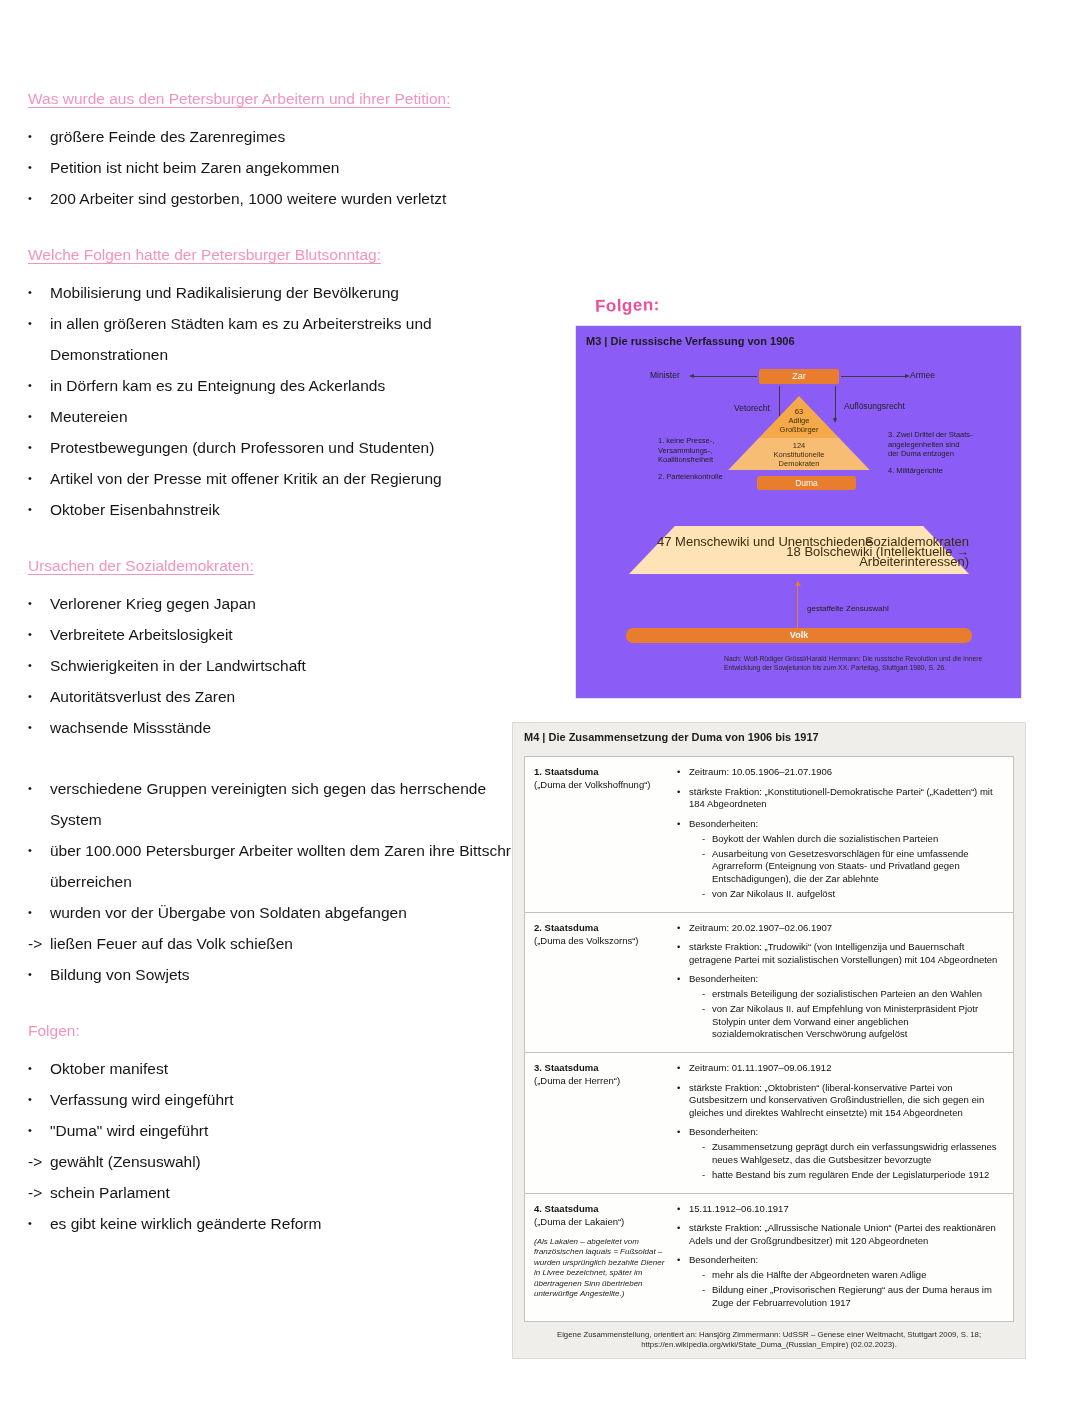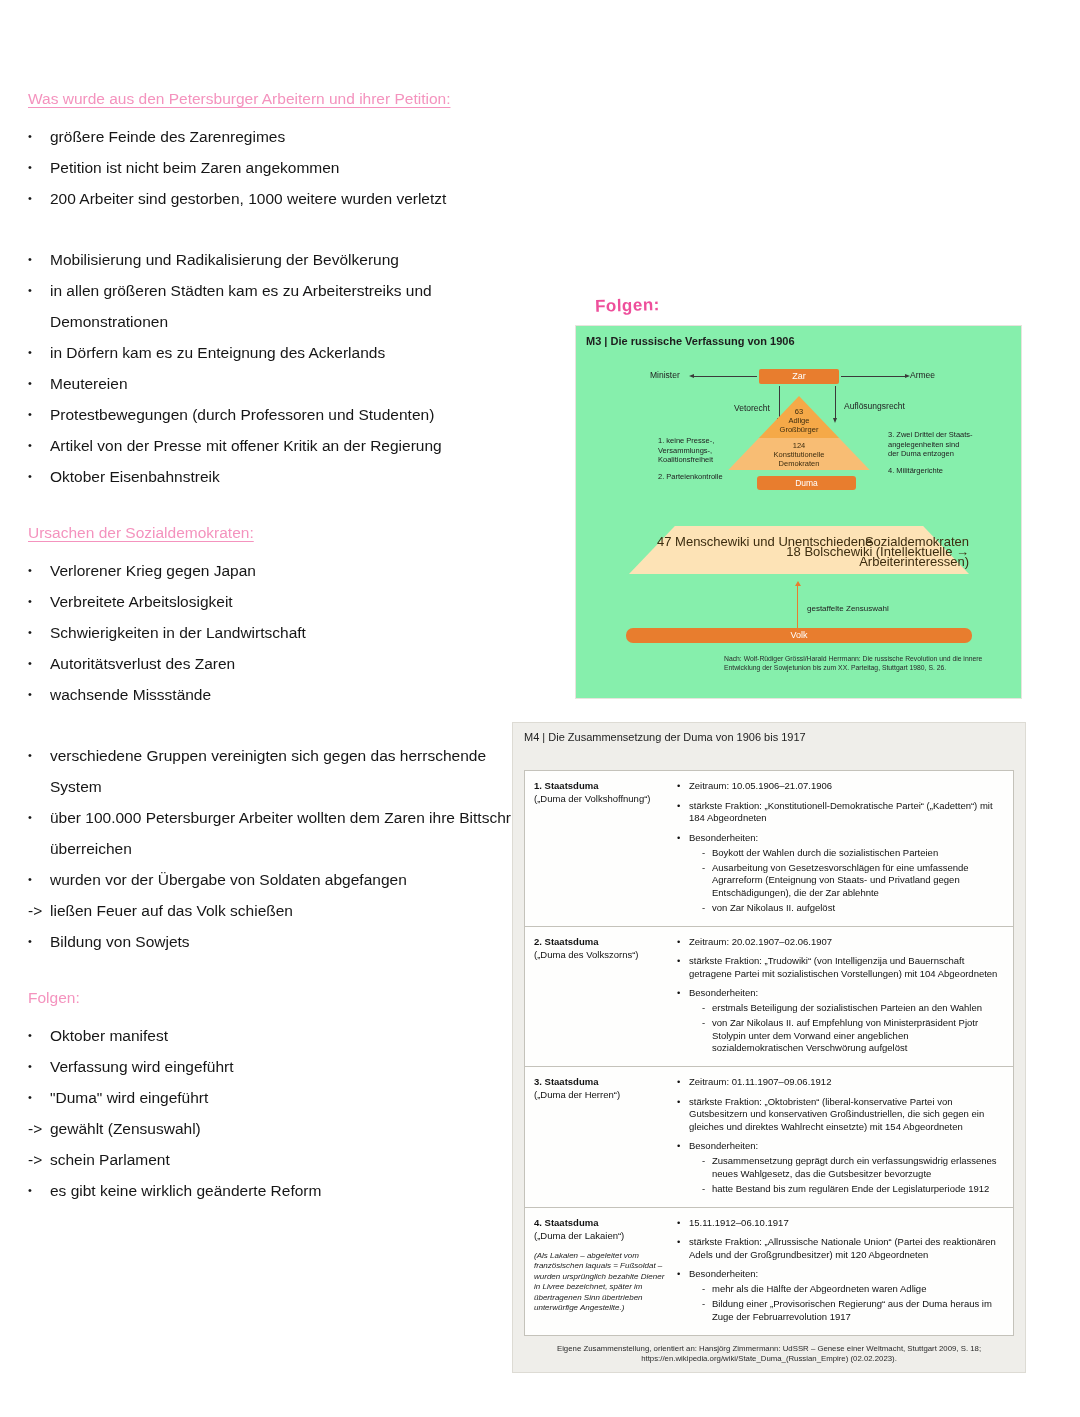--- a/index.html
+++ b/index.html
@@ -16,28 +16,28 @@
   .note-item{display:flex;font-size:15.5px;line-height:31px;color:#161616}
   .marker{flex:none;width:22px}
   .marker.bullet{font-size:11px}
   .item-text{flex:1}
 
   
   .folgen-annotation{position:absolute;left:595px;top:296px;font-size:17px;font-weight:700;
                      color:#ee4f9b;letter-spacing:.5px;transform:rotate(-1.5deg)}
 
   
-  .m3{position:absolute;left:575px;top:325px;width:447px;height:374px;background:#86efac;
+  .m3{position:absolute;left:575px;top:325px;width:447px;height:374px;background:#8b5cf6;
       border:1px solid #e7e4dd}
   .m3-header{position:absolute;left:10px;top:9px;font-size:11px;font-weight:700;color:#1d1d1d}
   .m3 .lbl{position:absolute;font-size:8.5px;color:#222;white-space:nowrap}
   .m3-note{position:absolute;font-size:7.5px;line-height:9.5px;color:#222;white-space:pre-line}
   .box-orange{position:absolute;background:#e87d2e;color:#fff;text-align:center}
   .zar{left:183px;top:43px;width:80px;height:15px;font-size:9px;line-height:15px;border-radius:2px}
-  .volk{left:50px;top:302px;width:346px;height:15px;font-size:9px;line-height:15px;border-radius:7px;font-weight:400}
+  .volk{left:50px;top:302px;width:346px;height:15px;font-size:9px;line-height:15px;border-radius:7px;font-weight:700}
   .pyr{position:absolute;left:53px;top:70px;width:340px;height:178px}
   .band{position:absolute;left:0;width:340px;text-align:center;color:#3c2d10;white-space:pre-line}
   .band-a{top:0;height:42px;background:#f5a948;font-size:7.5px;line-height:9px;padding-top:11px;
           clip-path:polygon(50% 0%,61.8% 100%,38.2% 100%)}
   .band-b{top:42px;height:32px;background:#f8bd74;font-size:7.5px;line-height:9px;padding-top:3px;
           clip-path:polygon(38.2% 0%,61.8% 0%,70.8% 100%,29.2% 100%)}
   .band-c{top:74px;height:56px;background:#fbce90;font-size:7.5px;line-height:8.8px;padding-top:27px;
           clip-path:polygon(29.2% 0%,70.8% 0%,86.5% 100%,13.5% 100%)}
   .band-d{top:130px;height:48px;background:#fde3b6;
           clip-path:polygon(13.5% 0%,86.5% 0%,100% 100%,0% 100%)}
@@ -55,21 +55,21 @@
   .arr-v.down::after{content:"";position:absolute;left:-3px;bottom:-5px;width:0;height:0;
       border-top:5px solid #3a3a3a;border-left:2.5px solid transparent;border-right:2.5px solid transparent}
   .arr-v.up-orange{border-left:1.5px solid #e87d2e}
   .arr-v.up-orange::before{content:"";position:absolute;left:-3.5px;top:-5px;width:0;height:0;
       border-bottom:5px solid #e87d2e;border-left:3px solid transparent;border-right:3px solid transparent}
   .m3-source{position:absolute;left:148px;top:328px;width:285px;font-size:6.8px;line-height:9px;color:#2a2a2a}
 
   
   .m4{position:absolute;left:512px;top:722px;width:514px;background:#efeeea;border:1px solid #dddbd4;
       padding-bottom:2px}
-  .m4-header{padding:8px 11px 27px;font-size:11px;font-weight:400;color:#1d1d1d}
+  .m4-header{padding:8px 11px 13px;font-size:11px;font-weight:700;color:#1d1d1d}
   .m4-table{margin:0 11px;background:#fefefd;border:1px solid #c4c2ba}
   .m4-row{display:flex;border-bottom:1px solid #c4c2ba}
   .m4-row:last-child{border-bottom:none}
   .m4-left{flex:none;width:150px;padding:9px 8px 9px 9px}
   .m4-row-title{font-size:9.5px;font-weight:700;color:#111;line-height:12px}
   .m4-row-sub{font-size:9.5px;color:#111;line-height:12px;margin-top:1px}
   .m4-row-note{font-size:8px;font-style:italic;line-height:10.5px;margin-top:9px;color:#222}
   .m4-right{flex:1;padding:9px 12px 9px 2px;font-size:9.5px;line-height:12.5px;color:#111}
   .tb{display:flex;margin-bottom:7px}
   .tb:last-child{margin-bottom:0}
@@ -97,20 +97,21 @@
           <span class="marker bullet">•</span>
           <span class="item-text">Petition ist nicht beim Zaren angekommen</span>
         </div>
       <div class="note-item">
           <span class="marker bullet">•</span>
           <span class="item-text">200 Arbeiter sind gestorben, 1000 weitere wurden verletzt</span>
         </div>
     </section>
 
     <section class="note-section">
+      <h2 class="section-heading">Welche Folgen hatte der Petersburger Blutsonntag:</h2>
       <div class="note-item">
           <span class="marker bullet">•</span>
           <span class="item-text">Mobilisierung und Radikalisierung der Bevölkerung</span>
         </div>
       <div class="note-item">
           <span class="marker bullet">•</span>
           <span class="item-text">in allen größeren Städten kam es zu Arbeiterstreiks und Demonstrationen</span>
         </div>
       <div class="note-item">
           <span class="marker bullet">•</span>

